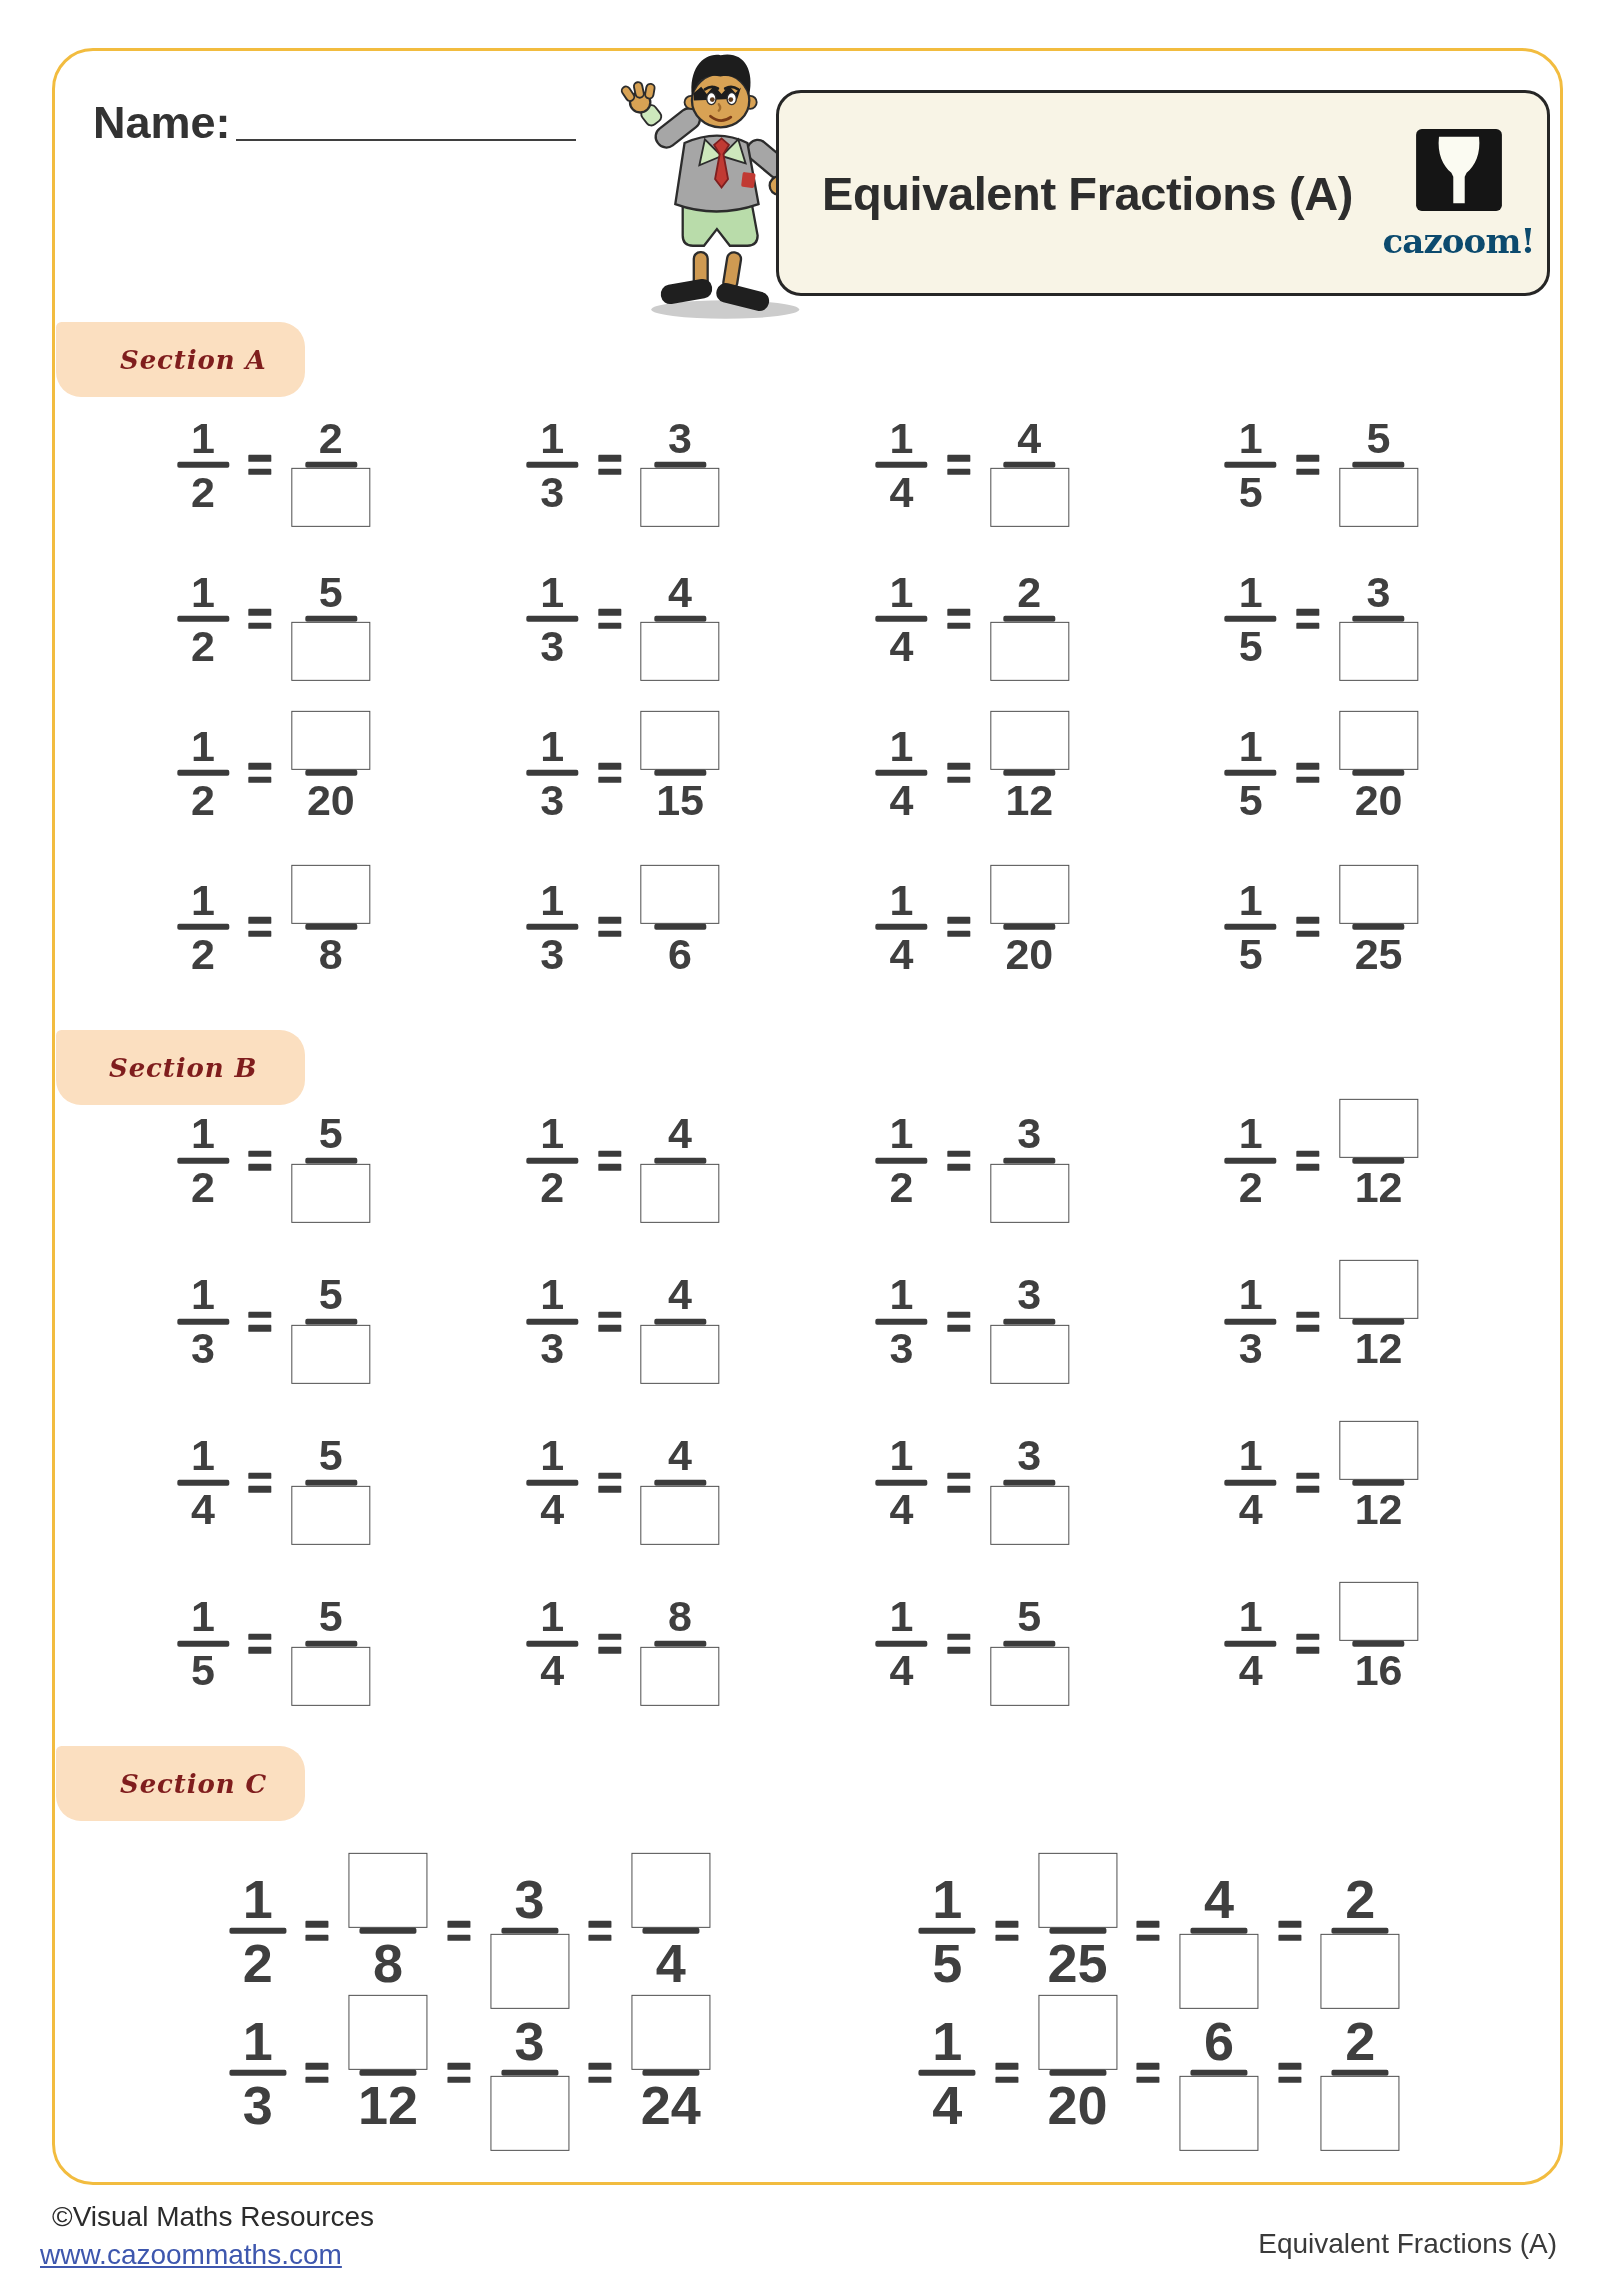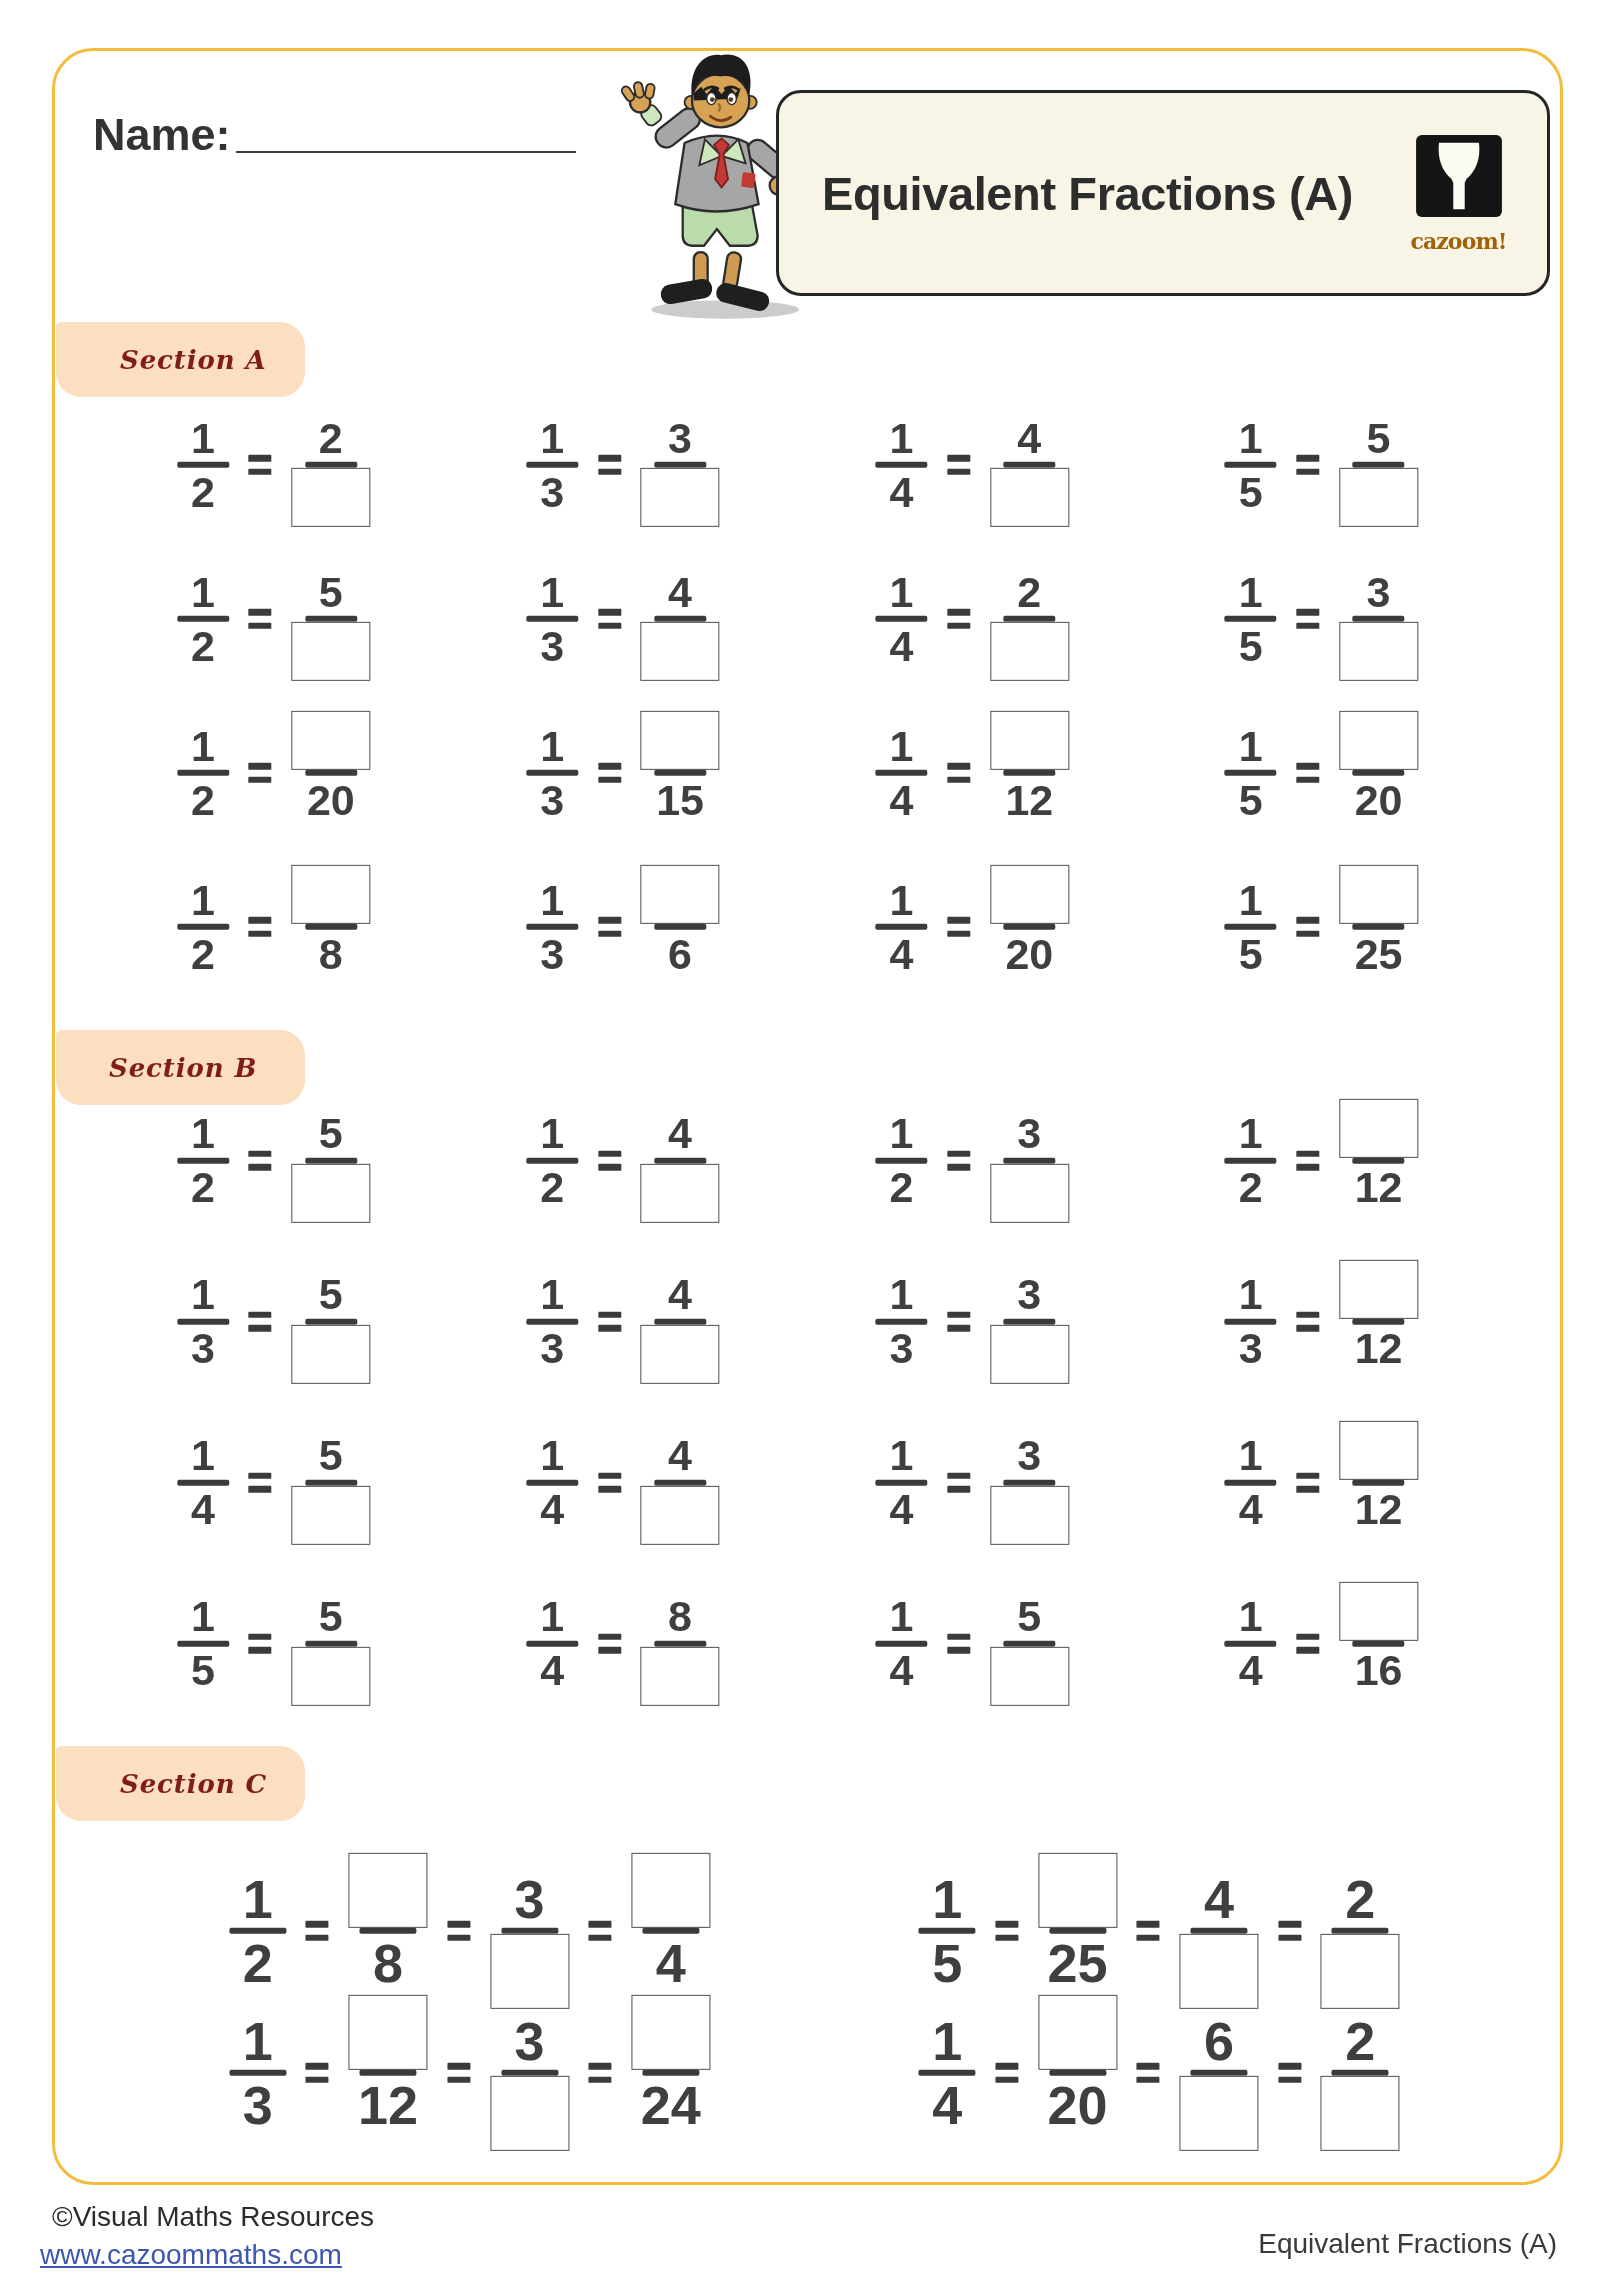--- a/index.html
+++ b/index.html
@@ -2,34 +2,34 @@
 <html style="font-size:14.3px"><head>
 <meta charset="utf-8">
 <style>
   html,body{margin:0;padding:0;background:#fff;}
   .page{position:relative;width:1616px;height:2293px;background:#ffffff;overflow:hidden;
         font-family:"Liberation Sans",sans-serif;}
   .frame{position:absolute;left:52px;top:48px;width:1505px;height:2131px;
          border:3.6px solid #f2bc3f;border-radius:41px;}
 
   
-  .fields{position:absolute;left:93px;top:112px;}
+  .fields{position:absolute;left:93px;top:100px;}
   .field-row{display:flex;align-items:flex-end;margin-bottom:30px;}
   .field-label{font-size:45px;font-weight:bold;color:#333;width:143px;line-height:1;}
   .field-line{width:340px;height:0;border-bottom:2.7px solid #3f3f3f;margin-bottom:3.6px;}
 
   .boy{position:absolute;left:605px;top:45px;width:222px;height:272px;}
 
   .title-box{position:absolute;left:776px;top:90px;width:774px;height:206px;background:#f8f4e6;
              border:3.6px solid #262626;border-radius:25px;display:flex;align-items:center;
              justify-content:space-between;padding:0 32px 0 43px;box-sizing:border-box;}
   .title-text{font-size:47px;font-weight:bold;color:#2d2d2d;letter-spacing:-0.4px;}
   .logo{display:flex;flex-direction:column;align-items:center;width:113px;flex:0 0 auto;}
   .logo svg{width:86px;height:82px;display:block;}
-  .logo-text{font-family:"DejaVu Serif",serif;font-weight:bold;font-size:22px;color:#a16207;
+  .logo-text{font-family:"DejaVu Serif",serif;font-weight:bold;font-size:34px;color:#0c4a6e;
              margin-top:13px;letter-spacing:-0.9px;line-height:1;}
 
   
   .tab{position:absolute;left:56px;width:249px;height:75px;background:#fbdfc0;
        border-radius:5.4px 25px 25px 25px;display:flex;align-items:center;
        padding-left:39px;box-sizing:border-box;}
   .tab-label{font-family:"DejaVu Serif",serif;font-style:italic;font-weight:bold;
              font-size:26px;color:#7f1d1d;letter-spacing:0.9px;margin-left:25px;}
   #tab-a{top:322px;} #tab-b{top:1030px;padding-left:28px;} #tab-c{top:1746px;}
 

